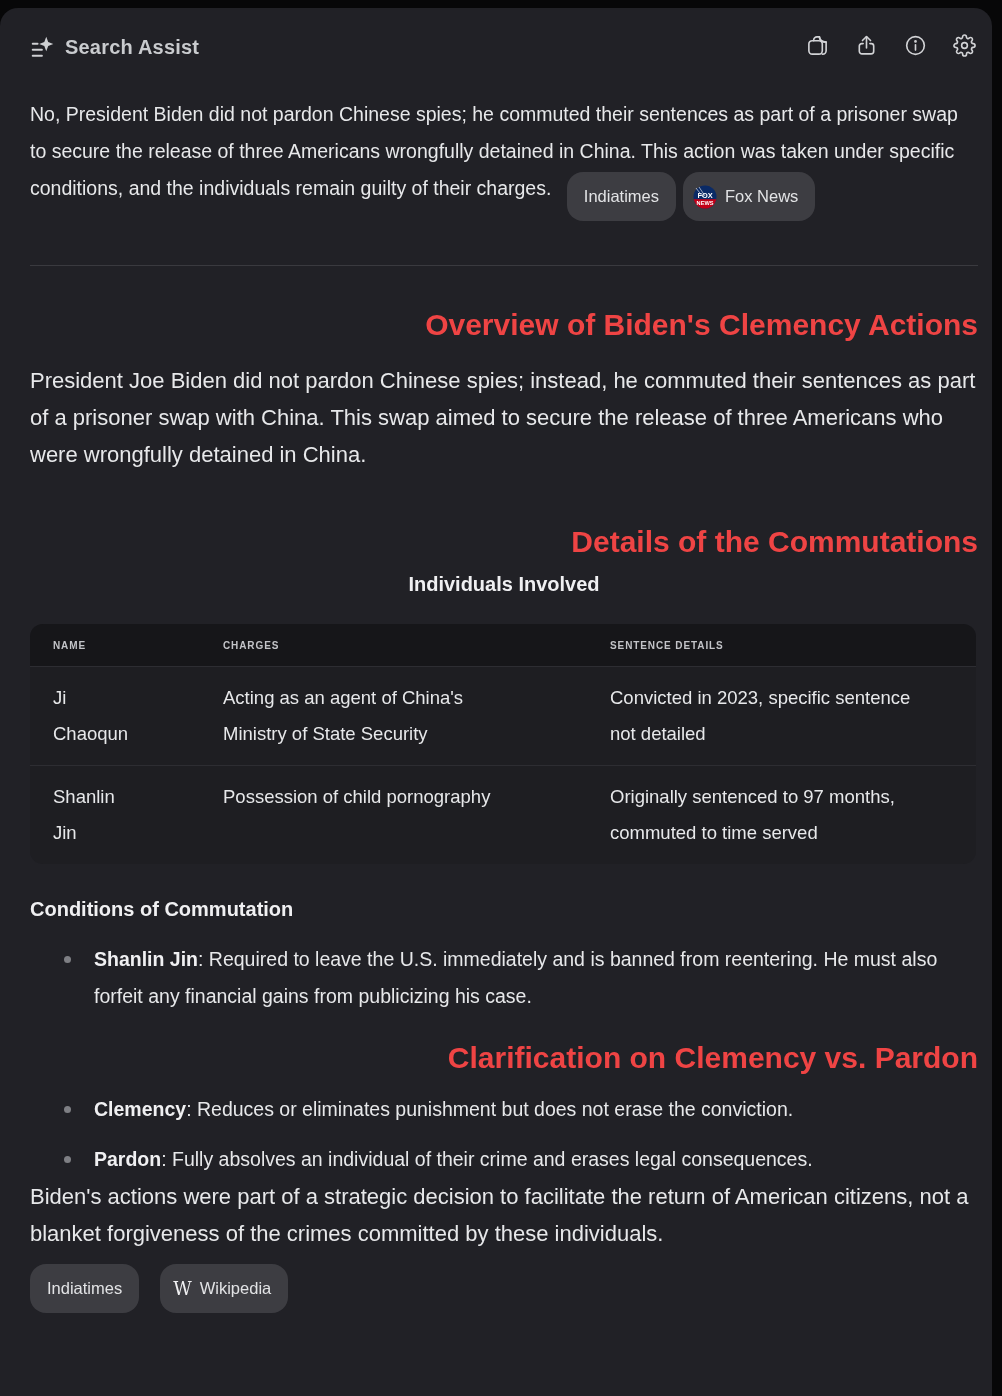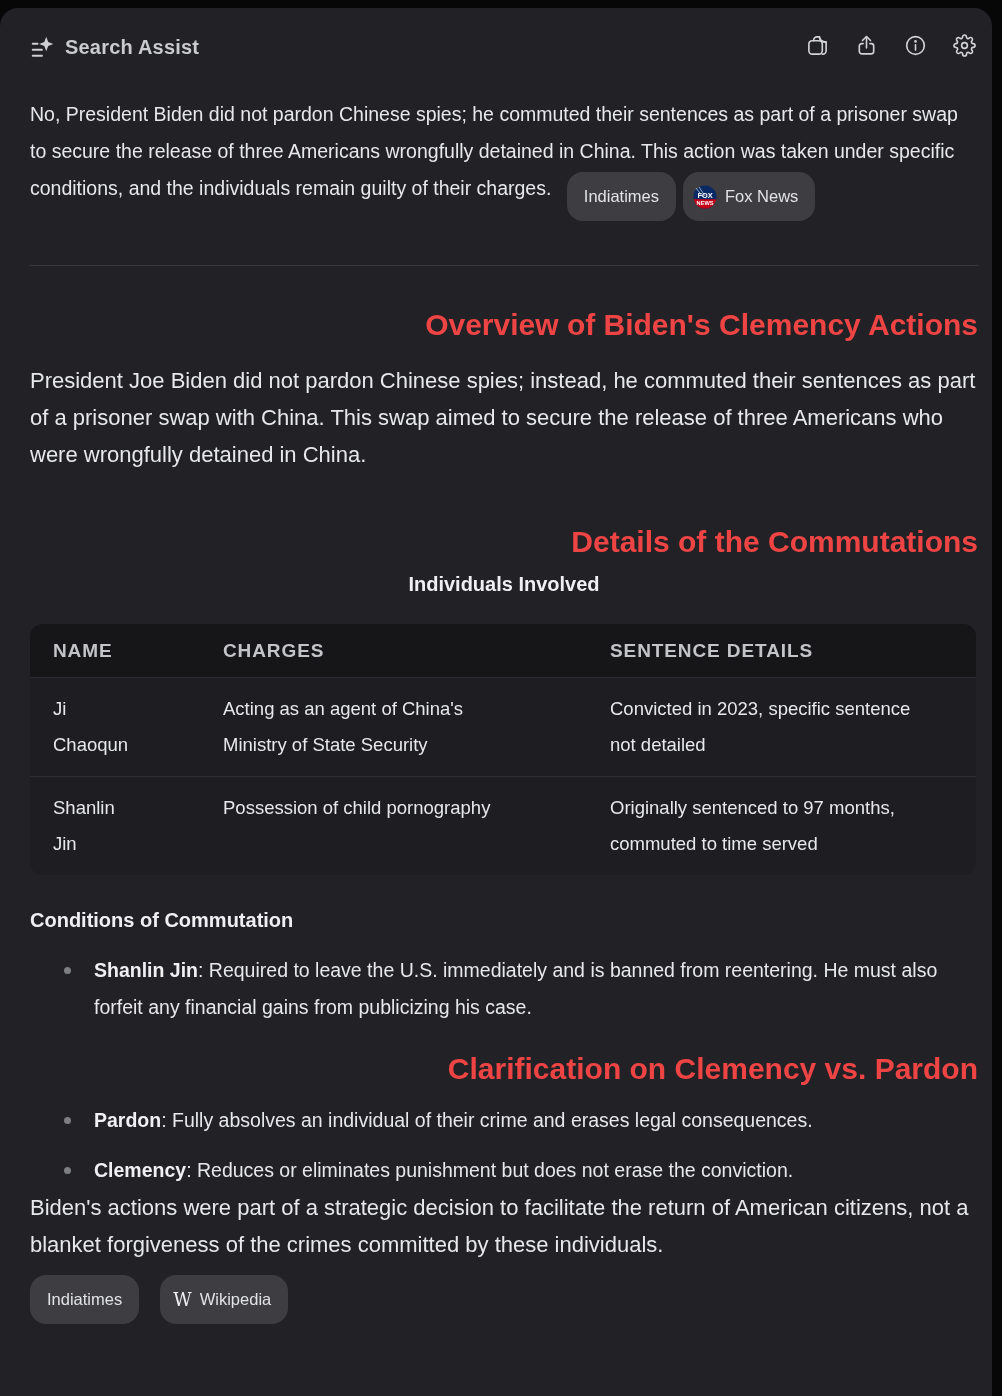--- a/index.html
+++ b/index.html
@@ -40,21 +40,21 @@
     font-size:16.5px;color:#e2e3e5;text-decoration:none;white-space:nowrap;cursor:pointer;border:none;
   }
   .chips-row{display:flex;gap:21px;margin-top:12px;}
   .fox-logo{display:inline-flex;width:24px;height:24px;margin-left:-7px;}
   .wiki-glyph{font-family:"DejaVu Serif","Liberation Serif",serif;font-size:18px;color:#f0f0f2;margin-left:-4px;line-height:1;}
   
   .table-wrap{width:946px;border-radius:13px;overflow:hidden;background:#1e1e22;}
   table{border-collapse:collapse;width:100%;}
   thead tr{background:#161619;}
   th{
-    text-align:left;font-size:19px;font-weight:700;letter-spacing:.9px;
+    text-align:left;font-size:10px;font-weight:700;letter-spacing:.9px;
     color:#c3c4c8;padding:16px 24px 15px 24px;
   }
   th:first-child,td:first-child{padding-left:23px;}
   td{
     vertical-align:top;font-size:18.5px;line-height:36px;color:#e7e8ea;
     padding:13px 24px 13px 24px;white-space:pre-line;
   }
   tbody tr{border-top:1px solid #2d2d32;}
   col.c-name{width:169px;}col.c-charges{width:387px;}col.c-sentence{width:390px;}
   
@@ -194,25 +194,25 @@
     <li>
       <span class="dot"></span>
       <strong>Shanlin Jin</strong><span>: Required to leave the U.S. immediately and is banned from reentering. He must also forfeit any financial gains from publicizing his case.</span>
     </li>
   </ul>
 
   <h2 class="h2-clarification">Clarification on Clemency vs. Pardon</h2>
   <ul class="bullets">
     <li>
       <span class="dot"></span>
-      <strong>Pardon</strong><span>: Fully absolves an individual of their crime and erases legal consequences.</span>
+      <strong>Clemency</strong><span>: Reduces or eliminates punishment but does not erase the conviction.</span>
     </li>
     <li>
       <span class="dot"></span>
-      <strong>Clemency</strong><span>: Reduces or eliminates punishment but does not erase the conviction.</span>
+      <strong>Pardon</strong><span>: Fully absolves an individual of their crime and erases legal consequences.</span>
     </li>
   </ul>
 
   <p class="body closing">Biden's actions were part of a strategic decision to facilitate the return of American citizens, not a blanket forgiveness of the crimes committed by these individuals.</p>
 
   <div class="chips-row">
     <button class="chip">
       <span>Indiatimes</span>
     </button>
     <button class="chip">

